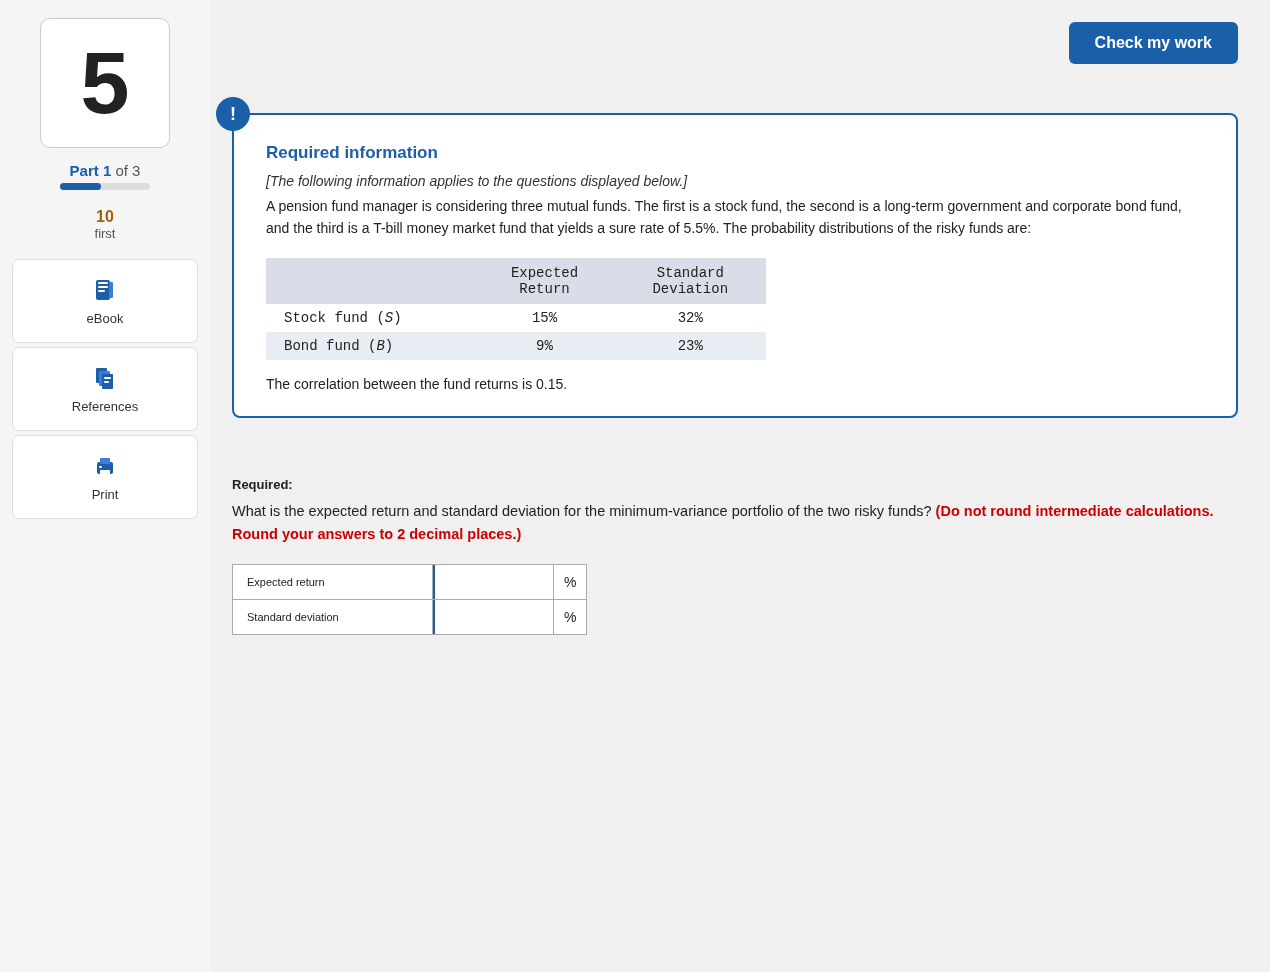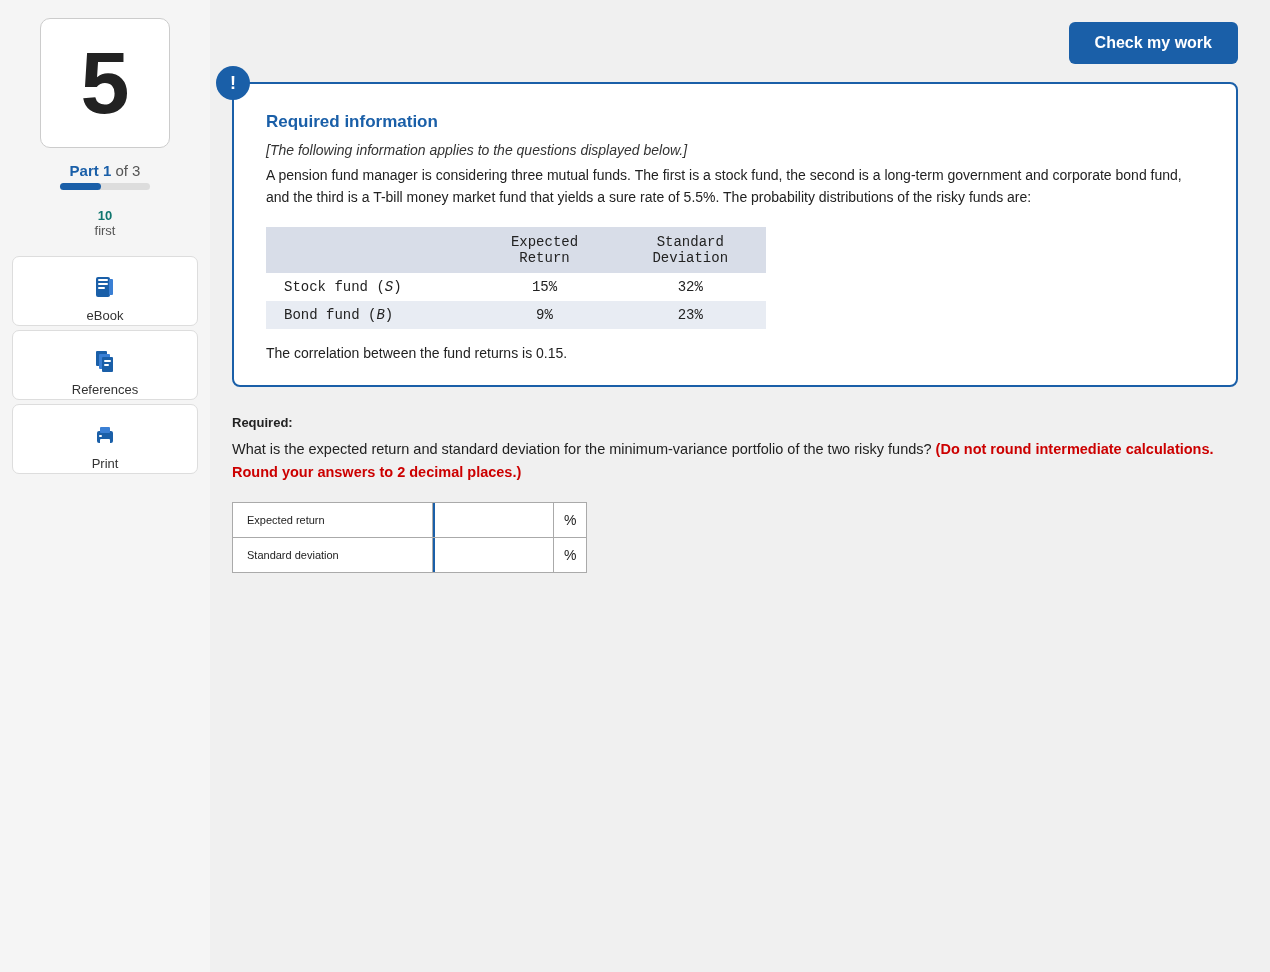--- a/index.html
+++ b/index.html
@@ -65,43 +65,43 @@
       height: 7px;
       background: #1a5fa8;
       border-radius: 4px;
       width: 45%;
     }
     .points-section {
       text-align: center;
       margin-bottom: 18px;
     }
     .points-number {
-      font-size: 13px;
-      font-weight: bold;
-      color: #0f766e;
+      font-size: 16px;
+      font-weight: bold;
+      color: #a16207;
     }
     .points-label {
       font-size: 13px;
       color: #555;
     }
     .sidebar-tools {
       display: flex;
       flex-direction: column;
       gap: 0;
       width: 100%;
     }
     .sidebar-tool-item {
       background: #fff;
       border: 1px solid #ddd;
       border-radius: 7px;
       display: flex;
       flex-direction: column;
       align-items: center;
       justify-content: center;
-      padding: 14px 0 2px 0;
+      padding: 14px 0 16px 0;
       margin-bottom: 4px;
       cursor: pointer;
       gap: 5px;
     }
     .tool-icon {
       width: 32px;
       height: 32px;
       display: flex;
       align-items: center;
       justify-content: center;
@@ -109,20 +109,21 @@
     .tool-label {
       font-size: 13px;
       color: #333;
     }
     
     .main-content {
       flex: 1;
       padding: 22px 32px 22px 22px;
       display: flex;
       flex-direction: column;
+      gap: 31px;
     }
     .top-bar {
       display: flex;
       justify-content: flex-end;
       margin-bottom: 18px;
     }
     .check-my-work-btn {
       background: #1a5fa8;
       color: #fff;
       border: none;

